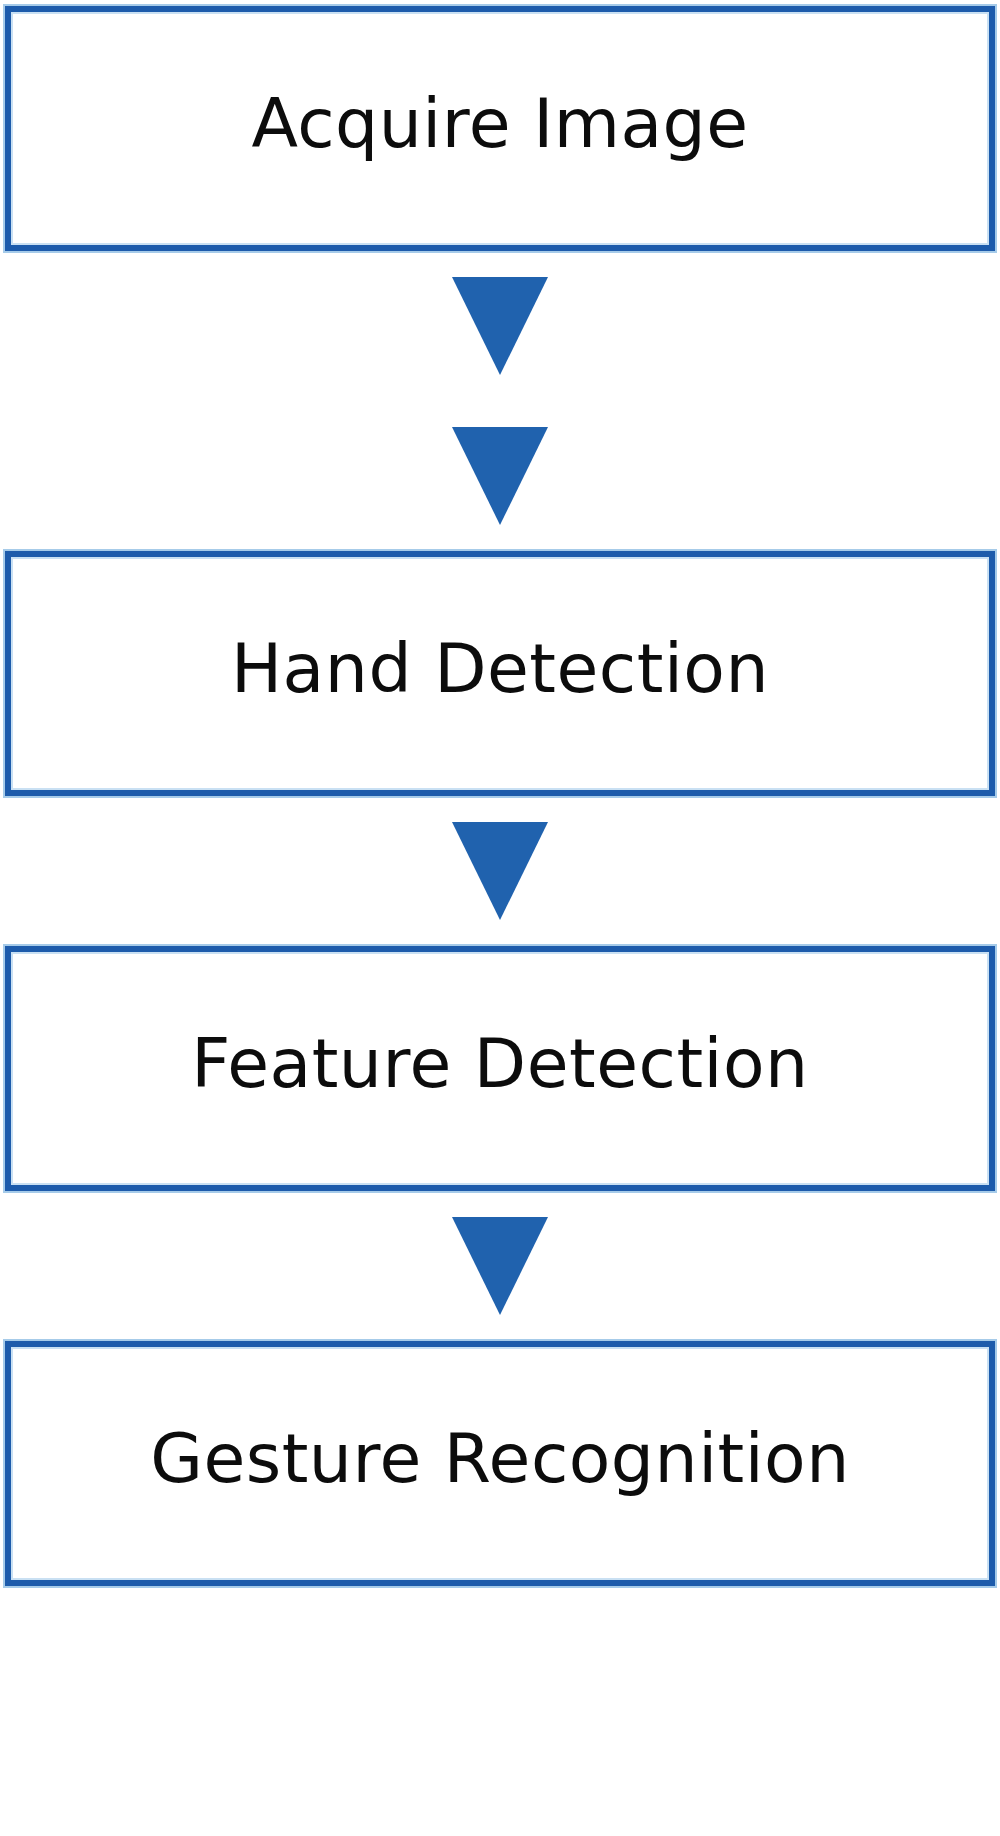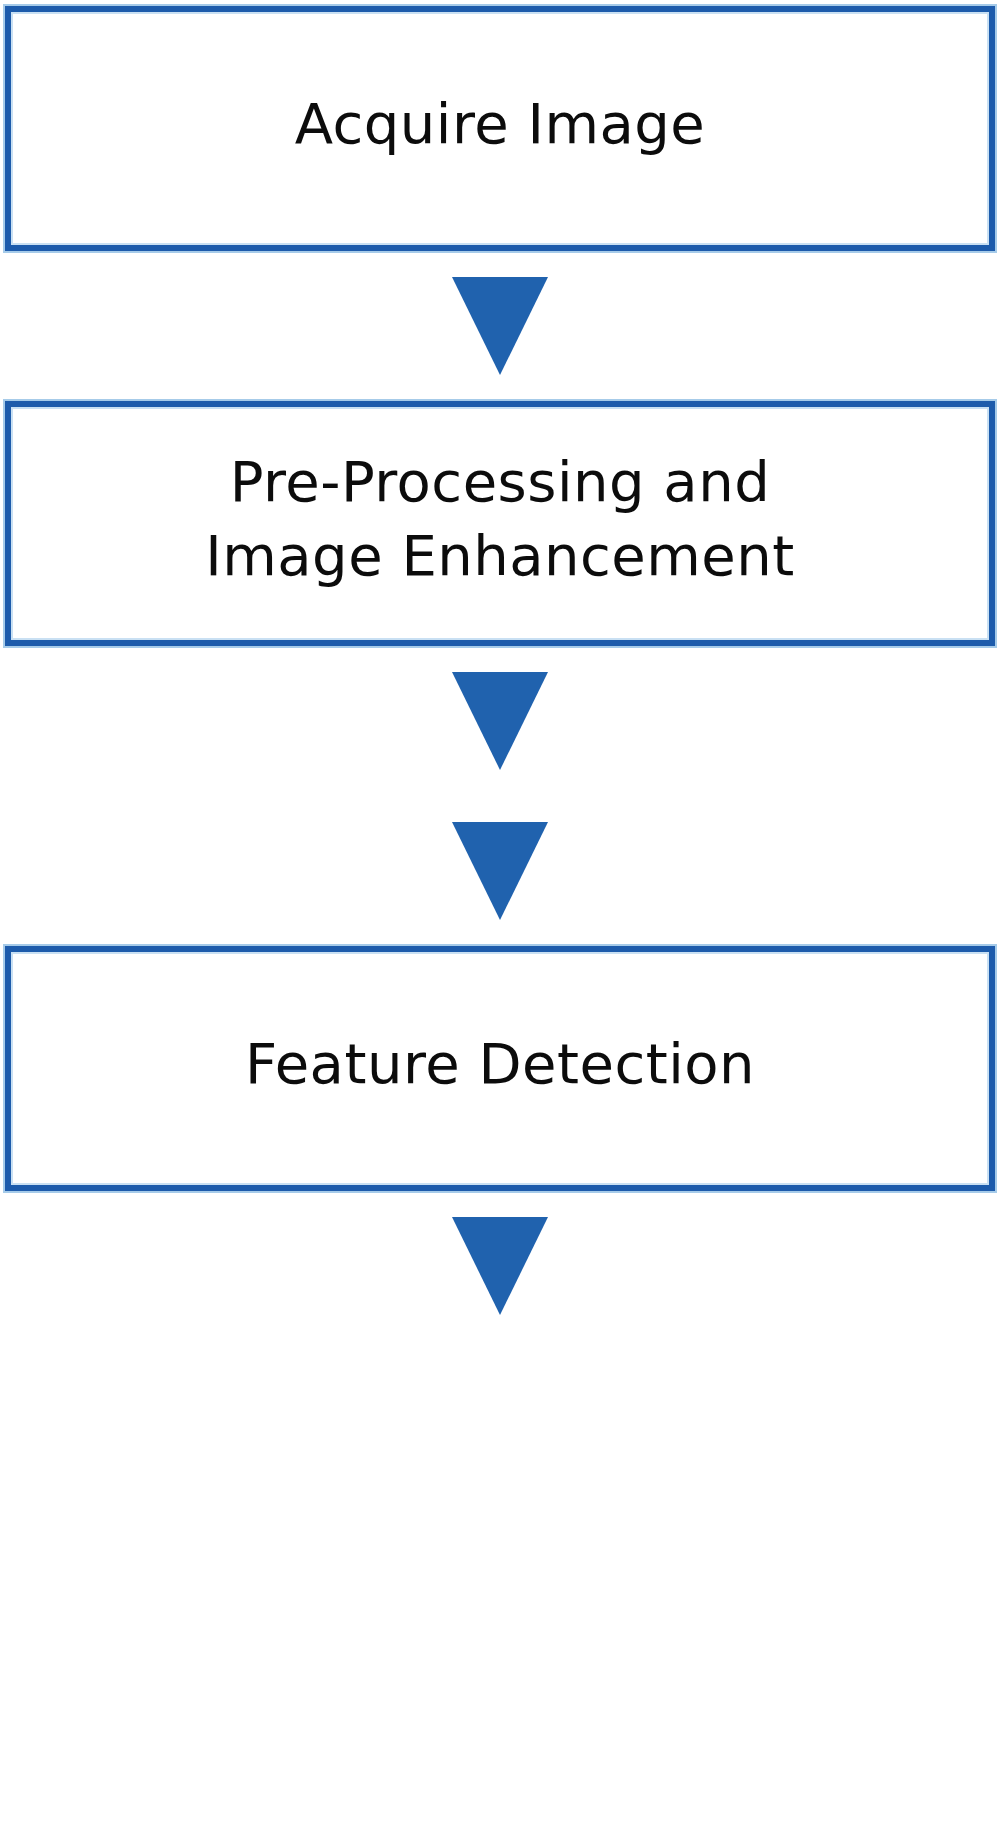--- a/index.html
+++ b/index.html
@@ -28,21 +28,21 @@
     height: 245px;
     border: 6px solid #1d5bab;
     box-shadow: 0 0 0 2px #a6cbe9, inset 0 0 0 2px #c9e0f3;
     background: #ffffff;
     display: flex;
     align-items: center;
     justify-content: center;
     padding-bottom: 10px;
   }
   .step-label {
-    font-size: 56px;
+    font-size: 68px;
     line-height: 1.32;
     color: #0c0c0c;
     text-align: center;
     white-space: pre-line;
     letter-spacing: 0.5px;
   }
   .arrow-wrap {
     width: 100%;
     height: 150px;
     display: flex;
@@ -63,36 +63,38 @@
 <div class="flow">
 
   <div class="step-box">
     <div class="step-label">Acquire Image</div>
   </div>
 
   <div class="arrow-wrap">
     <div class="arrow-down"></div>
   </div>
 
-  <div class="step-box">
-    <div class="step-label">Pre-Processing and
-Image Enhancement</div>
-  </div>
 
   <div class="arrow-wrap">
     <div class="arrow-down"></div>
   </div>
 
+  <div class="step-box">
+    <div class="step-label">Hand Detection</div>
+  </div>
 
   <div class="arrow-wrap">
     <div class="arrow-down"></div>
   </div>
 
   <div class="step-box">
     <div class="step-label">Feature Detection</div>
   </div>
 
   <div class="arrow-wrap">
     <div class="arrow-down"></div>
   </div>
 
+  <div class="step-box">
+    <div class="step-label">Gesture Recognition</div>
+  </div>
 
 </div>
 
 </body></html>

